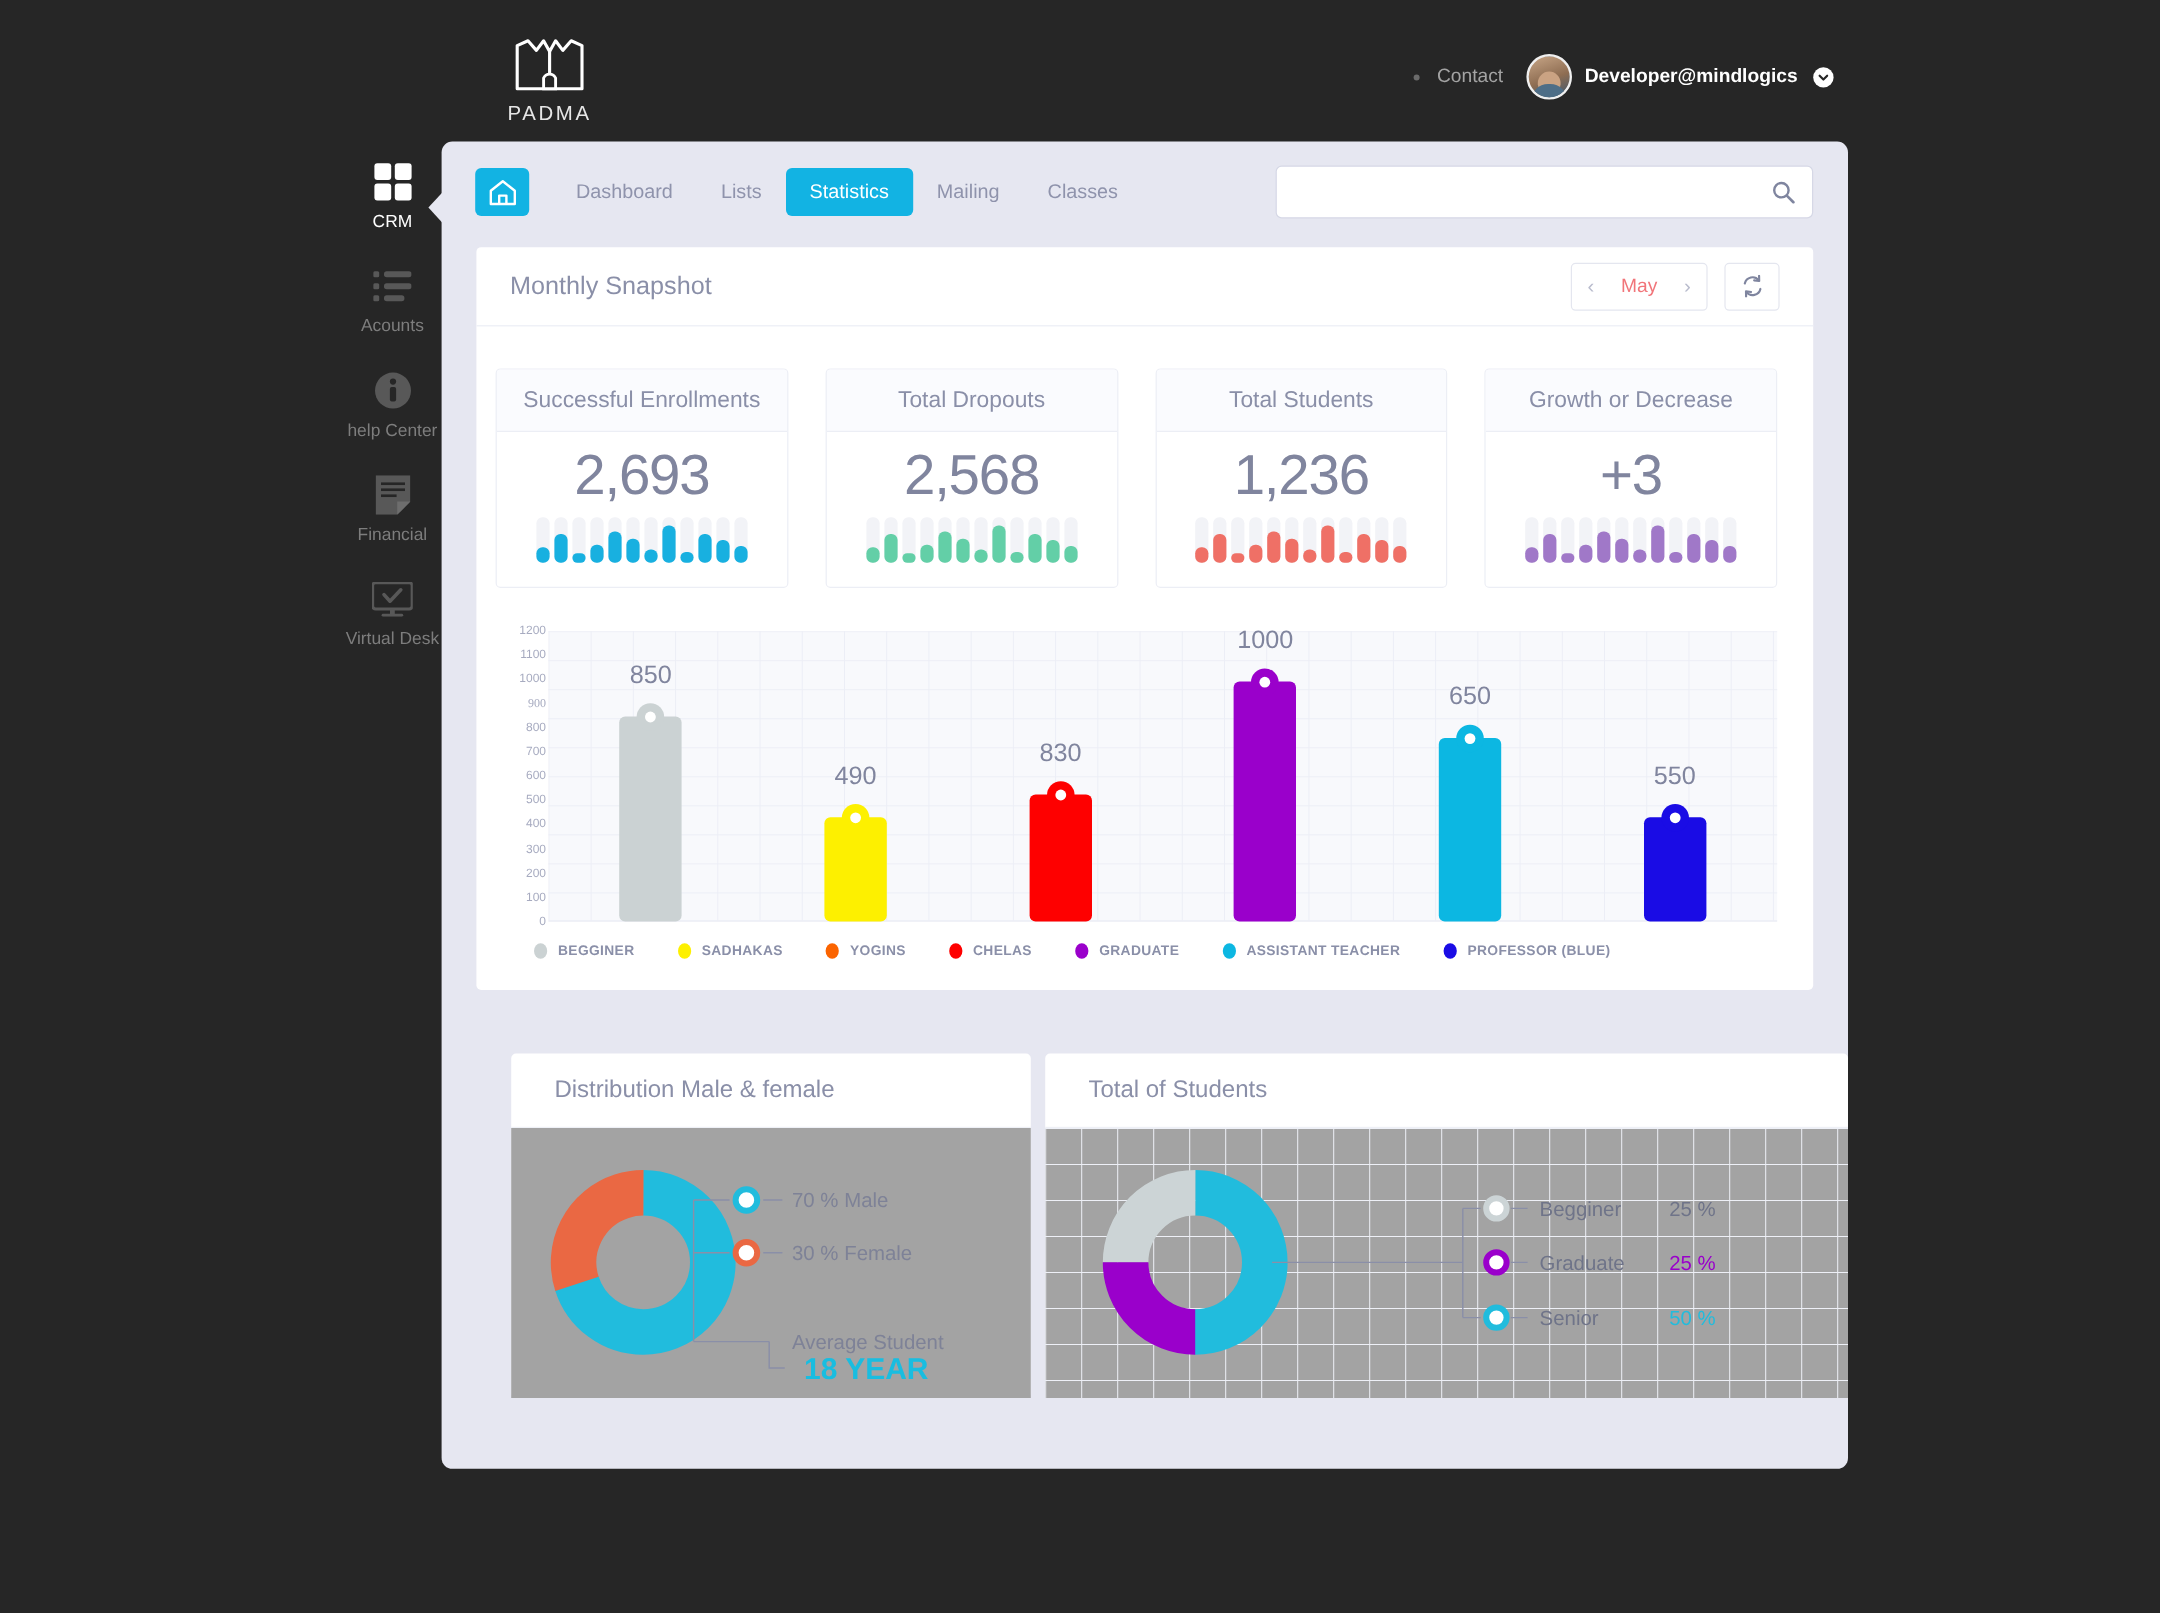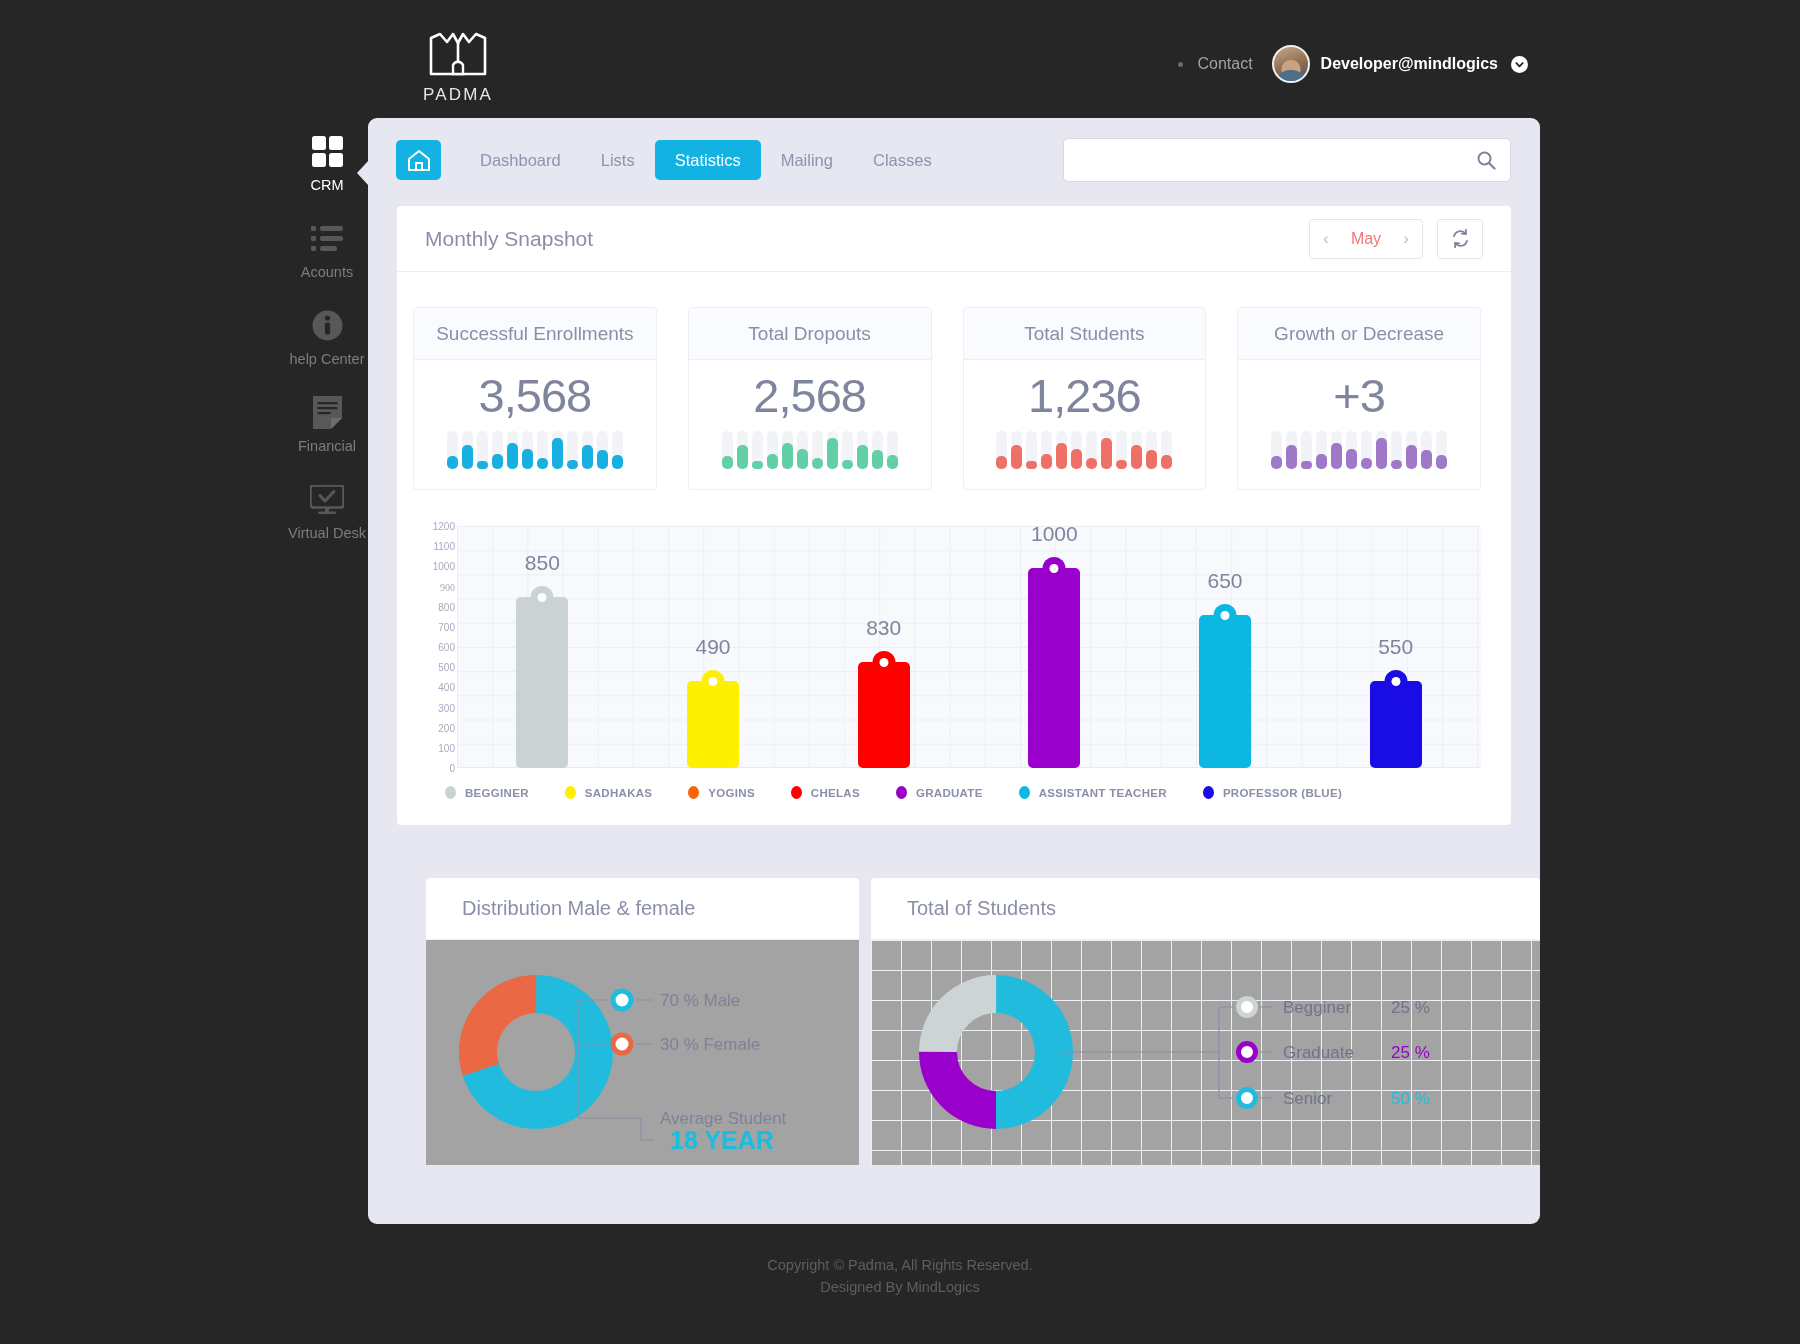--- a/index.html
+++ b/index.html
@@ -329,21 +329,21 @@
           </div>
         </div>
       </div>
 
       <div class="kpi-row" id="kpi-row">
           <div class="kpi">
             <div class="kpi-head">
               <span>Successful Enrollments</span>
             </div>
             <div class="kpi-body">
-              <div class="kpi-value">3,568</div>
+              <div class="kpi-value">2,693</div>
               <div class="spark">
                 <div class="spark-col">
                   <div class="spark-bg"></div>
                   <div class="spark-fg" style="height: 34%; background: rgb(24, 176, 224);"></div>
                 </div>
                 <div class="spark-col">
                   <div class="spark-bg"></div>
                   <div class="spark-fg" style="height: 63%; background: rgb(24, 176, 224);"></div>
                 </div>
                 <div class="spark-col">
@@ -717,18 +717,14 @@
               <text class="tos-pct" x="520" y="118" fill="#9a00cb">25 %</text>
               <text class="tos-pct" x="520" y="164" fill="#21bcdd">50 %</text>
             </svg>
           </div>
         </div>
 
       </div>
     </div>
   </div>
 
-  <div class="footer">
-    <div>Copyright © Padma, All Rights Reserved.</div>
-    <div>Designed By MindLogics</div>
-  </div>
 
 </div>
 
 </body></html>

